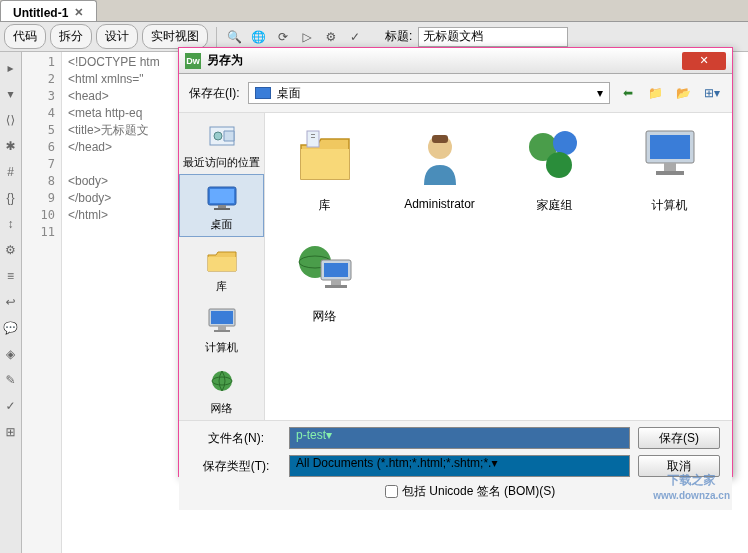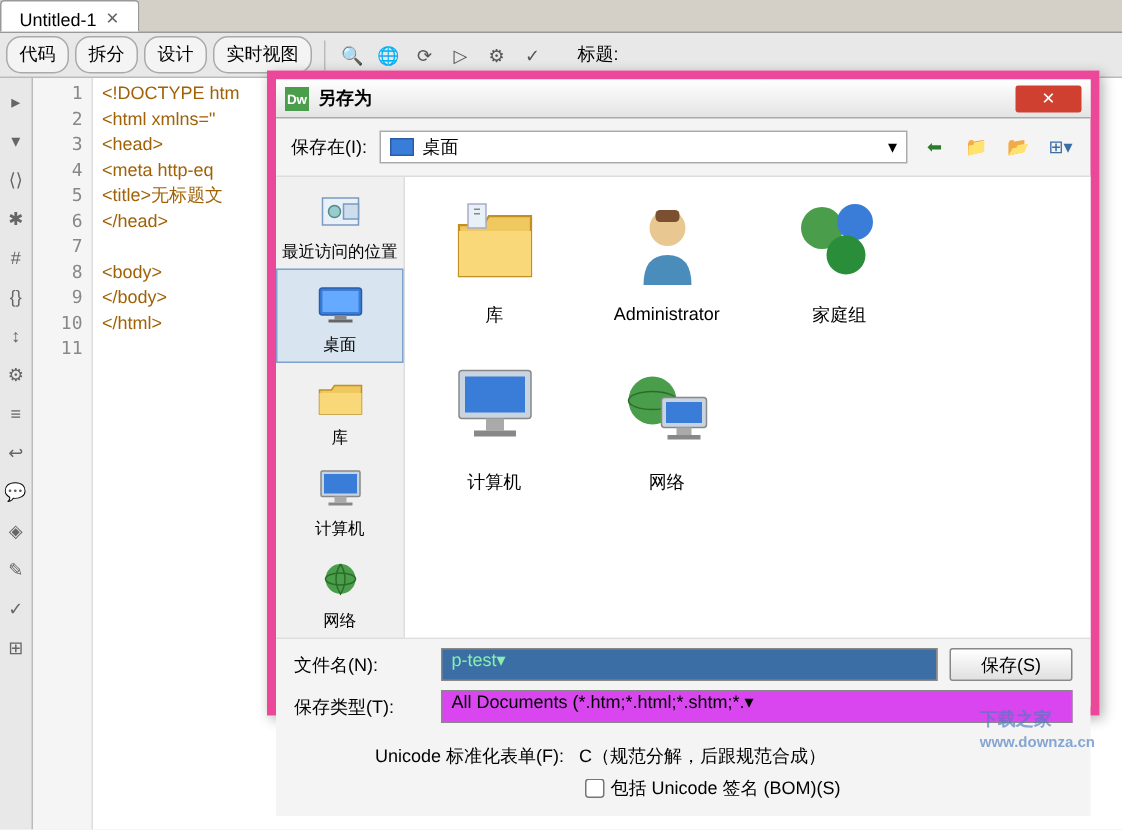--- a/index.html
+++ b/index.html
@@ -1,40 +1,40 @@
 <!DOCTYPE html>
 <html><head>
 <meta charset="utf-8">
 <style>
 * { box-sizing: border-box; margin: 0; padding: 0; font-family: "Microsoft YaHei", SimSun, sans-serif; font-size: 12px; }
 body { background: #f0f0f0; width: 748px; height: 553px; overflow: hidden; position: relative; }
 
 
 .tab-bar { background: #d4d0c8; height: 22px; display: flex; border-bottom: 1px solid #999; }
-.tab { background: #fff; padding: 3px 12px 0; border: 1px solid #999; border-bottom: none; border-radius: 3px 3px 0 0; display: flex; align-items: center; gap: 6px; }
+.tab { background: #fff; padding: 3px 12px 0; border: 1px solid #999; border-bottom: none; border-radius: 3px 3px 0 0; display: flex; align-items: center; gap: 6px; font-weight: bold; }
 .tab-close { cursor: pointer; color: #666; font-size: 11px; }
 
 
 .toolbar { background: #e8e8e8; height: 30px; display: flex; align-items: center; padding: 0 4px; gap: 4px; border-bottom: 1px solid #bbb; }
 .tb-btn { padding: 3px 8px; border: 1px solid #aaa; background: #f4f4f4; border-radius: 10px; cursor: pointer; }
 .tb-sep { width: 1px; height: 20px; background: #bbb; margin: 0 4px; }
 .tb-icon { width: 20px; height: 20px; display: inline-flex; align-items: center; justify-content: center; cursor: pointer; color: #555; }
 .title-field { display: flex; align-items: center; gap: 6px; margin-left: 16px; }
 .title-input { width: 150px; height: 20px; border: 1px solid #aaa; background: #fff; padding: 0 4px; }
 
 
 .editor-wrap { display: flex; height: calc(100% - 52px); }
 .left-icons { width: 22px; background: #e8e8e8; border-right: 1px solid #bbb; display: flex; flex-direction: column; gap: 10px; padding-top: 8px; align-items: center; }
 .left-icons .li { width: 16px; height: 16px; color: #666; cursor: pointer; display: flex; align-items: center; justify-content: center; }
 .gutter { width: 40px; background: #f5f5f5; border-right: 1px solid #ddd; text-align: right; padding: 2px 6px 0 0; color: #888; font-family: Consolas, monospace; line-height: 17px; }
 .code { flex: 1; background: #fff; padding: 2px 6px; font-family: Consolas, monospace; color: #006; line-height: 17px; white-space: pre; }
-.code .tag { color: #a16207; }
-
-
-.dialog { position: absolute; left: 178px; top: 47px; width: 555px; height: 430px; background: #f4f4f4; border: 6px solid #ec4899; box-shadow: 2px 2px 8px rgba(0,0,0,0.3); }
+.code .tag { color: #737373; }
+
+
+.dialog { position: absolute; left: 178px; top: 47px; width: 555px; height: 430px; background: #f4f4f4; border: 1px solid #ec4899; box-shadow: 2px 2px 8px rgba(0,0,0,0.3); }
 .dlg-title { height: 26px; background: linear-gradient(#fff,#e4e4e4); border-bottom: 1px solid #aaa; display: flex; align-items: center; padding: 0 6px; }
 .dlg-title .dw { width: 16px; height: 16px; background: #4a9d4a; color: #fff; font-size: 9px; font-weight: bold; display: flex; align-items: center; justify-content: center; margin-right: 6px; }
 .dlg-title-text { flex: 1; font-weight: bold; }
 .dlg-close { width: 44px; height: 18px; background: #d04030; border-radius: 2px; color: #fff; display: flex; align-items: center; justify-content: center; cursor: pointer; font-size: 11px; }
 
 .dlg-body { display: flex; flex-direction: column; height: calc(100% - 26px); }
 .loc-row { display: flex; align-items: center; padding: 8px 10px; gap: 8px; }
 .loc-combo { flex: 1; height: 22px; border: 1px solid #aaa; background: #fff; display: flex; align-items: center; padding: 0 6px; gap: 6px; }
 .loc-combo .mon { width: 16px; height: 12px; background: #3a7dd8; border: 1px solid #2a5da8; }
 .nav-ico { width: 20px; height: 20px; display: inline-flex; align-items: center; justify-content: center; cursor: pointer; }
@@ -46,30 +46,30 @@
 .place-ico { width: 40px; height: 34px; display: flex; align-items: center; justify-content: center; }
 .place-lbl { text-align: center; font-size: 11px; margin-top: 2px; }
 
 .file-area { flex: 1; padding: 8px 12px; display: flex; flex-wrap: wrap; gap: 18px 20px; align-content: flex-start; background: #fff; position: relative; }
 .file-item { width: 95px; display: flex; flex-direction: column; align-items: center; cursor: pointer; }
 .file-ico { width: 72px; height: 72px; display: flex; align-items: center; justify-content: center; }
 .file-lbl { text-align: center; margin-top: 4px; }
 
 .dlg-bottom { padding: 6px 12px 10px; background: #f4f4f4; border-top: 1px solid #ddd; }
 .form-row { display: flex; align-items: center; gap: 8px; margin-bottom: 6px; }
-.form-lbl { width: 90px; text-align: left; }
-.form-input { flex: 1; height: 22px; border: 1px solid #888; background: #d946ef; padding: 0 6px; }
+.form-lbl { width: 90px; text-align: center; }
+.form-input { flex: 1; height: 22px; border: 1px solid #888; background: #0369a1; padding: 0 6px; }
 .form-input.sel { background: #3a6ea5; color: #86efac; }
 .dlg-btn { width: 82px; height: 22px; border: 1px solid #888; background: linear-gradient(#fff,#e0e0e0); border-radius: 2px; cursor: pointer; }
 .uni-row { display: flex; align-items: center; gap: 10px; margin-top: 14px; }
 .uni-lbl { width: 180px; text-align: right; }
 .chk { display: flex; align-items: center; gap: 4px; margin-top: 4px; margin-left: 194px; }
 .chk input { width: 13px; height: 13px; }
 
-.watermark { position: absolute; right: 18px; bottom: 52px; color: #4a7dbf; font-size: 24px; font-weight: bold; opacity: 0.65; text-align: left; }
+.watermark { position: absolute; right: 18px; bottom: 52px; color: #4a7dbf; font-size: 24px; font-weight: bold; opacity: 0.65; text-align: center; }
 .watermark .sm { font-size: 10px; color: #4a7dbf; display: block; }
 
 
 svg { display: block; }
 </style>
 </head>
 <body>
 
 <div class="tab-bar">
   <div class="tab">
@@ -85,20 +85,21 @@
   <button class="tb-btn">实时视图</button>
   <span class="tb-sep"></span>
   <span class="tb-icon">🔍</span>
   <span class="tb-icon">🌐</span>
   <span class="tb-icon">⟳</span>
   <span class="tb-icon">▷</span>
   <span class="tb-icon">⚙</span>
   <span class="tb-icon">✓</span>
   <div class="title-field">
     <span>标题:</span>
+    <input class="title-input" value="无标题文档" style="">
   </div>
 </div>
 
 <div class="editor-wrap">
   <div class="left-icons">
     <span class="li">▸</span>
     <span class="li">▾</span>
     <span class="li">⟨⟩</span>
     <span class="li">✱</span>
     <span class="li">#</span>
@@ -264,24 +265,21 @@
 
     <div class="dlg-bottom">
       <div class="form-row">
         <span class="form-lbl">文件名(N):</span>
         <div class="form-input sel"><span>p-test</span><span style="margin-left:auto">▾</span></div>
         <button class="dlg-btn">保存(S)</button>
       </div>
       <div class="form-row">
         <span class="form-lbl">保存类型(T):</span>
         <div class="form-input"><span>All Documents (*.htm;*.html;*.shtm;*.</span><span style="margin-left:auto">▾</span></div>
-      </div>
-      <div class="uni-row">
-        <span class="uni-lbl">Unicode 标准化表单(F):</span>
-        <span>C（规范分解，后跟规范合成）</span>
+        <button class="dlg-btn">取消</button>
       </div>
       <label class="chk">
         <input type="checkbox" style="">
         <span>包括 Unicode 签名 (BOM)(S)</span>
       </label>
     </div>
   </div>
 </div>
 
 <div class="watermark">

